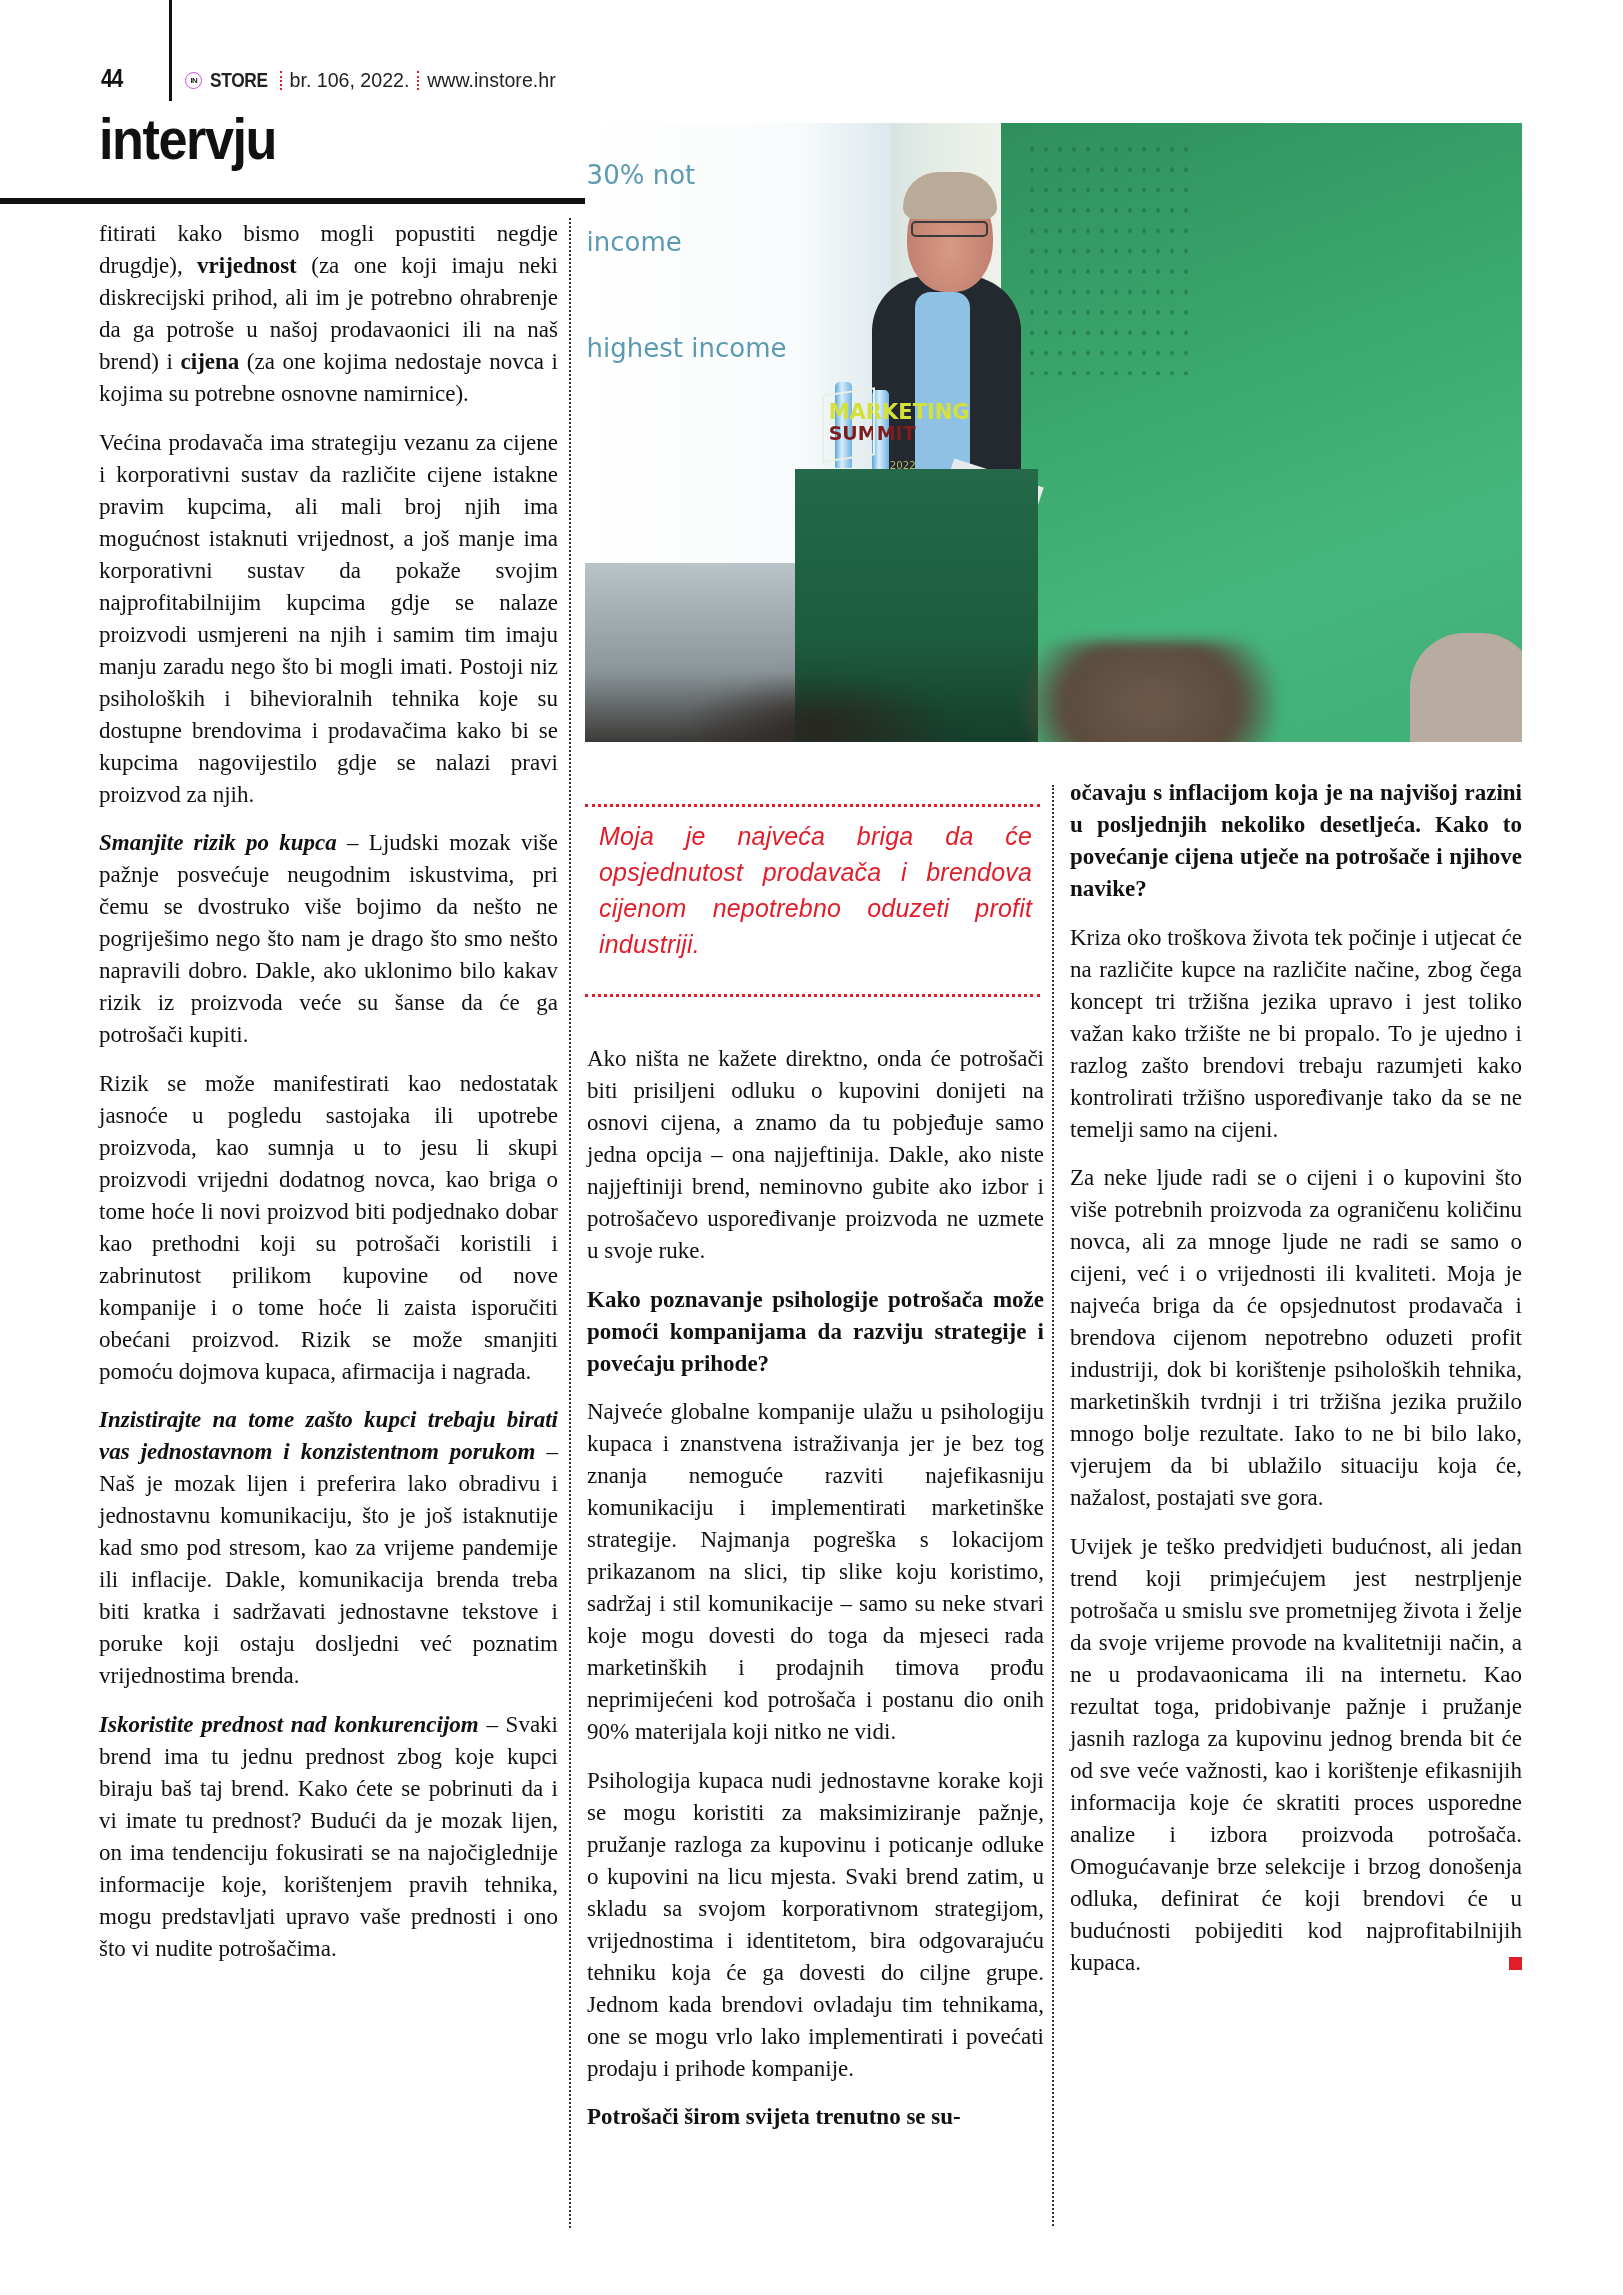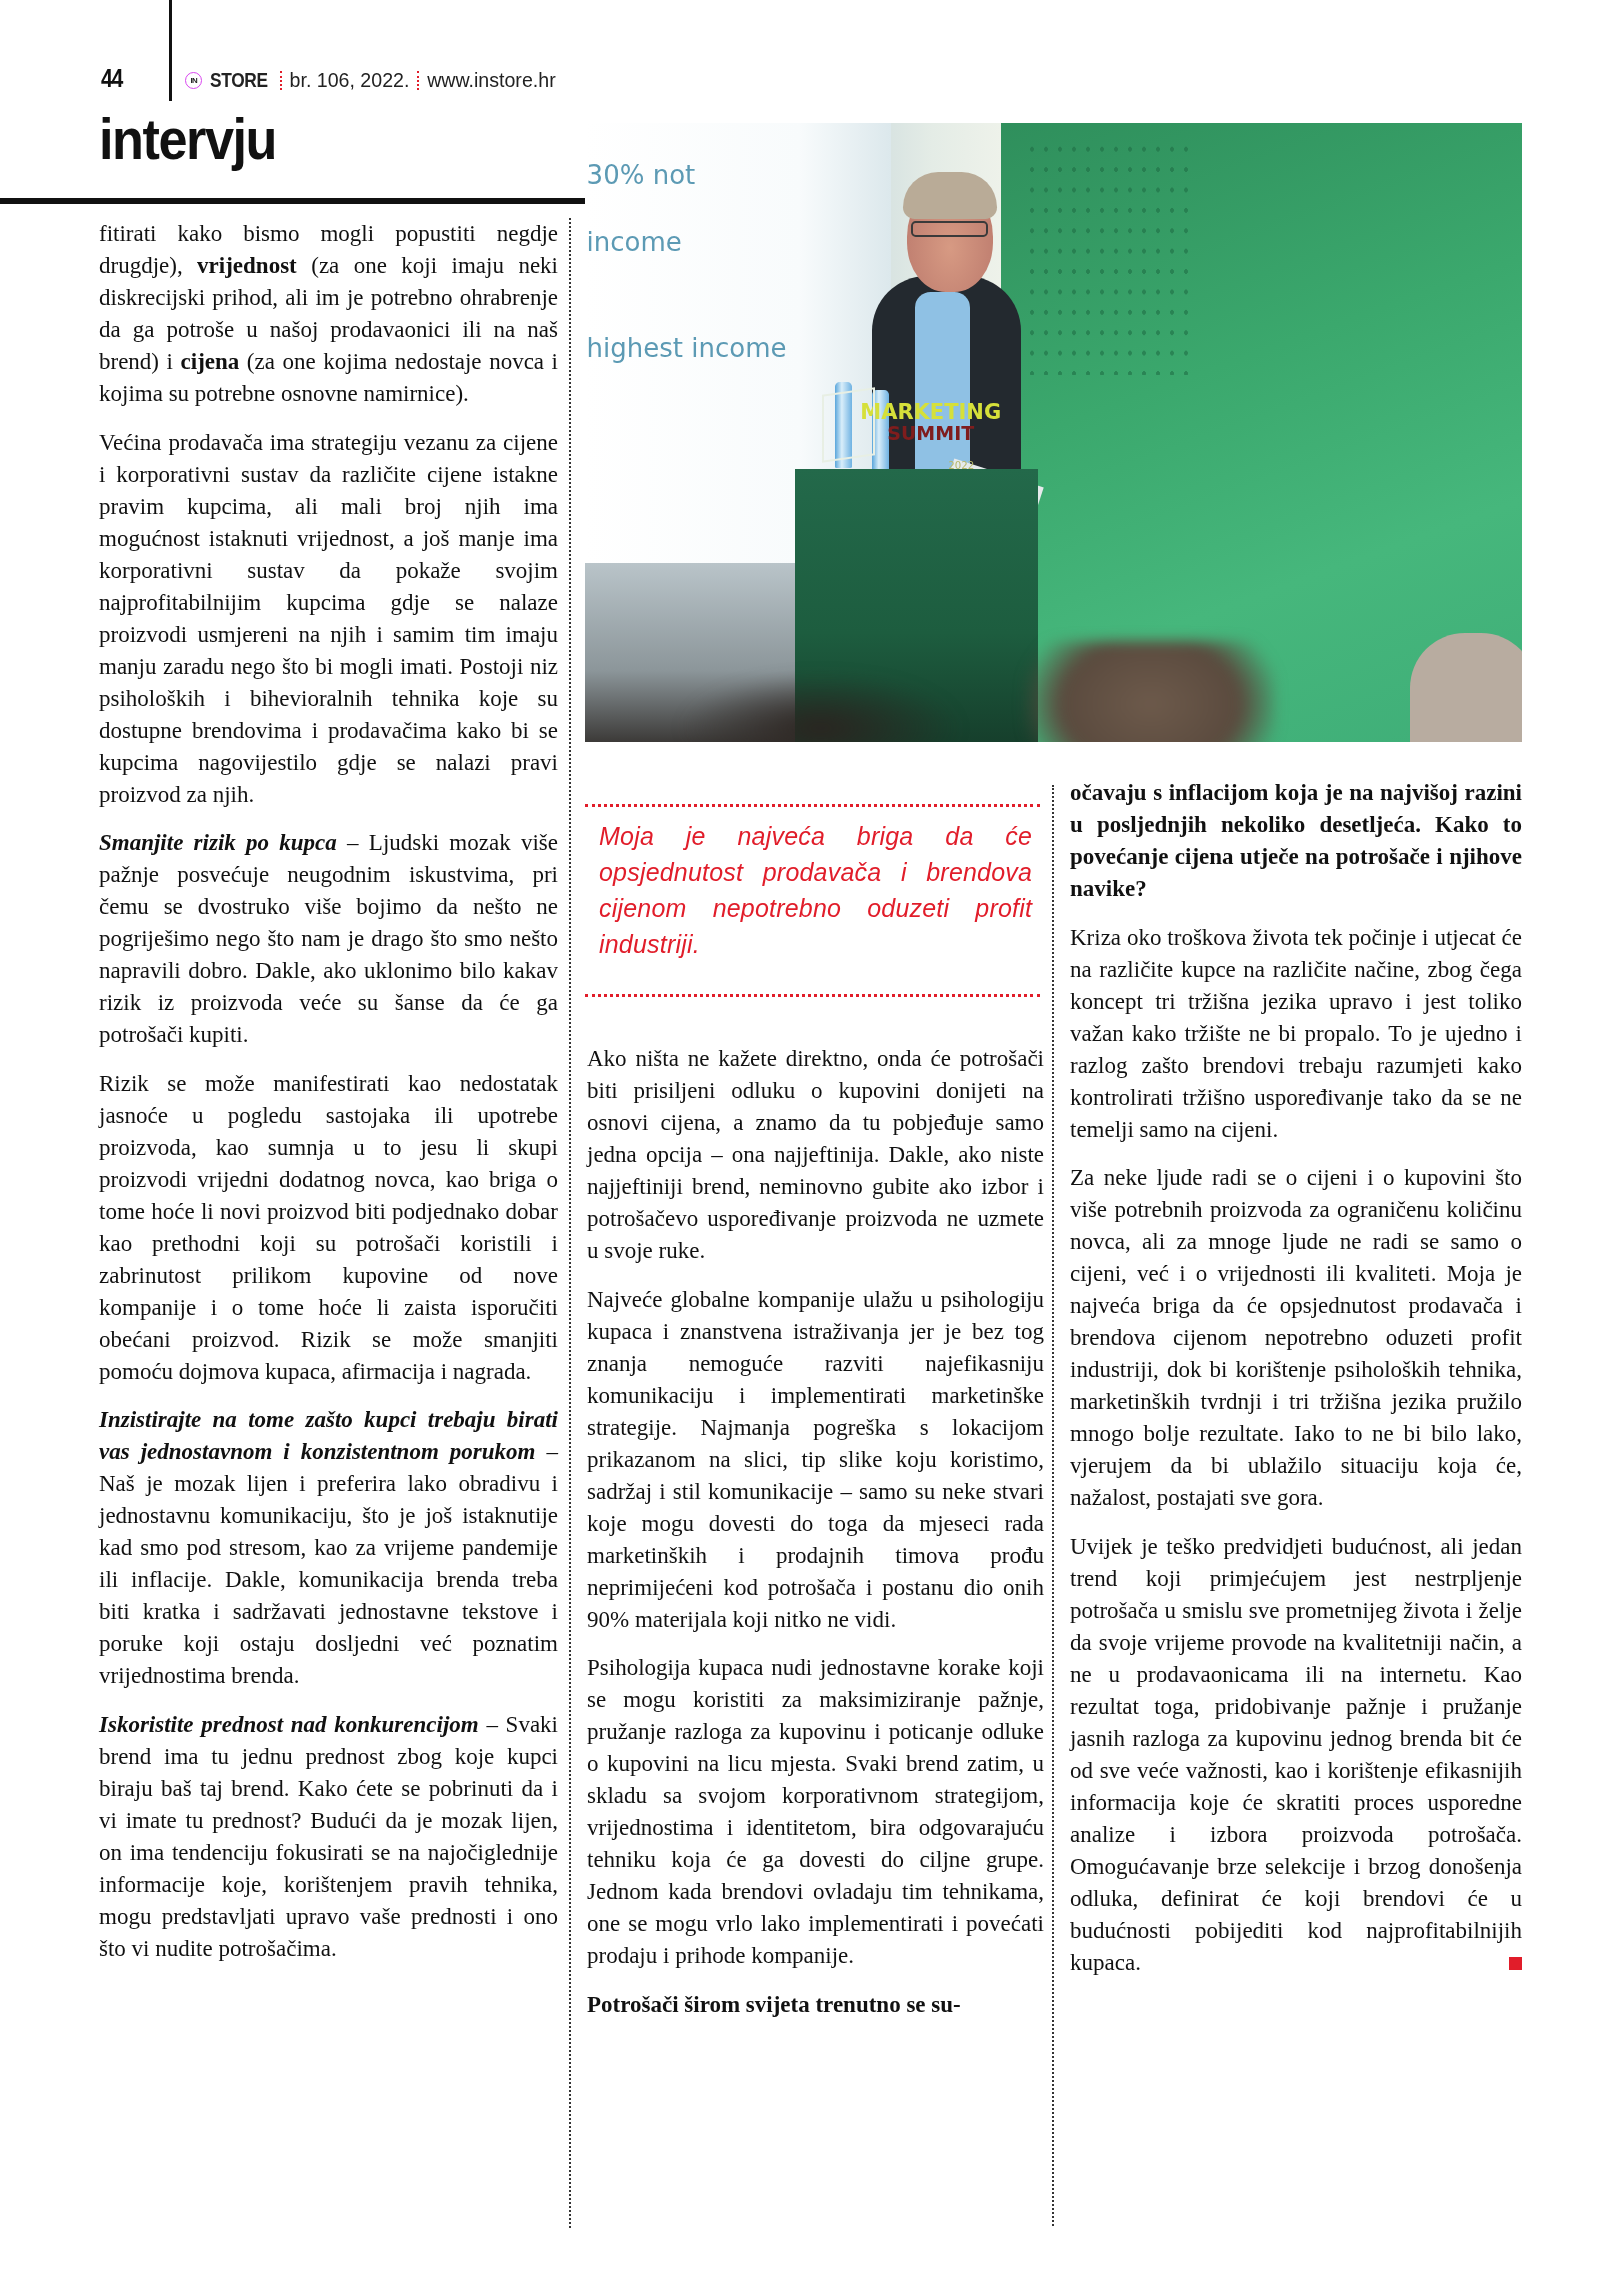--- a/index.html
+++ b/index.html
@@ -16,21 +16,21 @@
   .hrule { position: absolute; left: 0; top: 198px; width: 585px; height: 6.3px; background: #111; }
 
   
   .photo { position: absolute; left: 585px; top: 123px; width: 937px; height: 619px; overflow: hidden; background: #3fae78; }
   .photo .screen { position: absolute; left: 0; top: 0; width: 306px; height: 440px; background: linear-gradient(90deg, #ffffff 0%, #f8fbfc 70%, #dce8ec 100%); }
   .photo .panel-light { position: absolute; left: 243px; top: 0; width: 173px; height: 619px; background: linear-gradient(90deg, #c7d7db 0%, #e4ece6 60%, #eef2ea 100%); }
   .photo .green-wall { position: absolute; left: 416px; top: 0; right: 0; height: 619px; background: linear-gradient(160deg, #2f8f5c 0%, #3ba86d 40%, #46b77c 70%, #3fae78 100%); }
   .photo .screen-text { position: absolute; left: 1.6px; font-family: "DejaVu Sans", sans-serif; color: #5c9ab4; font-size: 26px; }
   .photo .gray-floor { position: absolute; left: 0; top: 440px; width: 220px; height: 179px; background: linear-gradient(180deg, #b9c4c9, #8c969a 60%, #3c3a38); }
   .photo .podium { position: absolute; left: 210px; top: 346px; width: 243px; height: 273px; background: linear-gradient(180deg, #23694a, #1d5d3f 60%, #163f2c); }
-  .photo .podium-logo { position: absolute; left: 236px; top: 534px; width: 204px; text-align: center; }
+  .photo .podium-logo { position: absolute; left: 236px; top: 534px; width: 204px; }
   .podium-logo .mk { font-family: "DejaVu Sans", sans-serif; font-weight: 700; color: #d6e03a; font-size: 21px; letter-spacing: 0; line-height: 1; }
   .podium-logo .sm { font-family: "DejaVu Sans", sans-serif; font-weight: 700; color: #7f1d1d; font-size: 19px; line-height: 1.1; }
   .podium-logo .yr { font-family: "DejaVu Sans", sans-serif; color: #b6b86a; font-size: 10.2px; margin-left: 61px; margin-top: 15.7px; }
   .podium-logo .frame { position: absolute; left: -6.3px; top: -11px; width: 49px; height: 64px; border: 2.4px solid #e8efe4; transform: skewY(-8deg); }
   .photo .bottle { position: absolute; width: 17.3px; height: 86px; background: linear-gradient(90deg, #5aa6db, #d9eefa 40%, #6fb2e2); border-radius: 4.7px 4.7px 1.6px 1.6px; }
   .photo .person-body { position: absolute; left: 287px; top: 153px; width: 149px; height: 408px; background: #23292f; border-radius: 55px 55px 15.7px 15.7px; }
   .photo .person-shirt { position: absolute; left: 330px; top: 169px; width: 55px; height: 196px; background: #8fc1e4; border-radius: 15.7px; }
   .photo .person-head { position: absolute; left: 322px; top: 59px; width: 86px; height: 110px; background: radial-gradient(ellipse at 50% 60%, #d79a83, #b8766a); border-radius: 50% 50% 45% 45%; }
   .photo .person-hair { position: absolute; left: 318px; top: 49px; width: 94px; height: 47px; background: #b9ab97; border-radius: 47px 47px 15.7px 15.7px; }
   .photo .glasses { position: absolute; left: 326px; top: 98px; width: 77px; height: 15.7px; border: 2.4px solid #3a3a3a; border-radius: 4.7px; box-sizing: border-box; }
@@ -111,20 +111,21 @@
   <p><b><i>Inzistirajte na tome zašto kupci trebaju birati vas jednostavnom i konzistentnom porukom</i></b><span> – Naš je mozak lijen i preferira lako obradivu i jednostavnu komunikaciju, što je još istaknutije kad smo pod stresom, kao za vrijeme pandemije ili inflacije. Dakle, komunikacija brenda treba biti kratka i sadržavati jednostavne tekstove i poruke koji ostaju dosljedni već poznatim vrijednostima brenda.</span></p>
   <p><b><i>Iskoristite prednost nad konkurencijom</i></b><span> – Svaki brend ima tu jednu prednost zbog koje kupci biraju baš taj brend. Kako ćete se pobrinuti da i vi imate tu prednost? Budući da je mozak lijen, on ima tendenciju fokusirati se na najočiglednije informacije koje, korištenjem pravih tehnika, mogu predstavljati upravo vaše prednosti i ono što vi nudite potrošačima.</span></p>
 </div>
 
 <div class="quote">
   <div class="quote-text">Moja je najveća briga da će opsjednutost prodavača i brendova cijenom nepotrebno oduzeti profit industriji.</div>
 </div>
 
 <div class="col col2">
   <p>Ako ništa ne kažete direktno, onda će potrošači biti prisiljeni odluku o kupovini donijeti na osnovi cijena, a znamo da tu pobjeđuje samo jedna opcija – ona najjeftinija. Dakle, ako niste najjeftiniji brend, neminovno gubite ako izbor i potrošačevo uspoređivanje proizvoda ne uzmete u svoje ruke.</p>
+  <p class="q">Kako poznavanje psihologije potrošača može pomoći kompanijama da razviju strategije i povećaju prihode?</p>
   <p>Najveće globalne kompanije ulažu u psihologiju kupaca i znanstvena istraživanja jer je bez tog znanja nemoguće razviti najefikasniju komunikaciju i implementirati marketinške strategije. Najmanja pogreška s lokacijom prikazanom na slici, tip slike koju koristimo, sadržaj i stil komunikacije – samo su neke stvari koje mogu dovesti do toga da mjeseci rada marketinških i prodajnih timova prođu neprimijećeni kod potrošača i postanu dio onih 90% materijala koji nitko ne vidi.</p>
   <p>Psihologija kupaca nudi jednostavne korake koji se mogu koristiti za maksimiziranje pažnje, pružanje razloga za kupovinu i poticanje odluke o kupovini na licu mjesta. Svaki brend zatim, u skladu sa svojom korporativnom strategijom, vrijednostima i identitetom, bira odgovarajuću tehniku koja će ga dovesti do ciljne grupe. Jednom kada brendovi ovladaju tim tehnikama, one se mogu vrlo lako implementirati i povećati prodaju i prihode kompanije.</p>
   <p class="q" style="text-align:left;">Potrošači širom svijeta trenutno se su-</p>
 </div>
 
 <div class="col col3">
   <p class="q">očavaju s inflacijom koja je na najvišoj razini u posljednjih nekoliko desetljeća. Kako to povećanje cijena utječe na potrošače i njihove navike?</p>
   <p>Kriza oko troškova života tek počinje i utjecat će na različite kupce na različite načine, zbog čega koncept tri tržišna jezika upravo i jest toliko važan kako tržište ne bi propalo. To je ujedno i razlog zašto brendovi trebaju razumjeti kako kontrolirati tržišno uspoređivanje tako da se ne temelji samo na cijeni.</p>
   <p>Za neke ljude radi se o cijeni i o kupovini što više potrebnih proizvoda za ograničenu količinu novca, ali za mnoge ljude ne radi se samo o cijeni, već i o vrijednosti ili kvaliteti. Moja je najveća briga da će opsjednutost prodavača i brendova cijenom nepotrebno oduzeti profit industriji, dok bi korištenje psiholoških tehnika, marketinških tvrdnji i tri tržišna jezika pružilo mnogo bolje rezultate. Iako to ne bi bilo lako, vjerujem da bi ublažilo situaciju koja će, nažalost, postajati sve gora.</p>
   <p><span>Uvijek je teško predvidjeti budućnost, ali jedan trend koji primjećujem jest nestrpljenje potrošača u smislu sve prometnijeg života i želje da svoje vrijeme provode na kvalitetniji način, a ne u prodavaonicama ili na internetu. Kao rezultat toga, pridobivanje pažnje i pružanje jasnih razloga za kupovinu jednog brenda bit će od sve veće važnosti, kao i korištenje efikasnijih informacija koje će skratiti proces usporedne analize i izbora proizvoda potrošača. Omogućavanje brze selekcije i brzog donošenja odluka, definirat će koji brendovi će u budućnosti pobijediti kod najprofitabilnijih kupaca.</span><span class="end-mark"></span></p>

